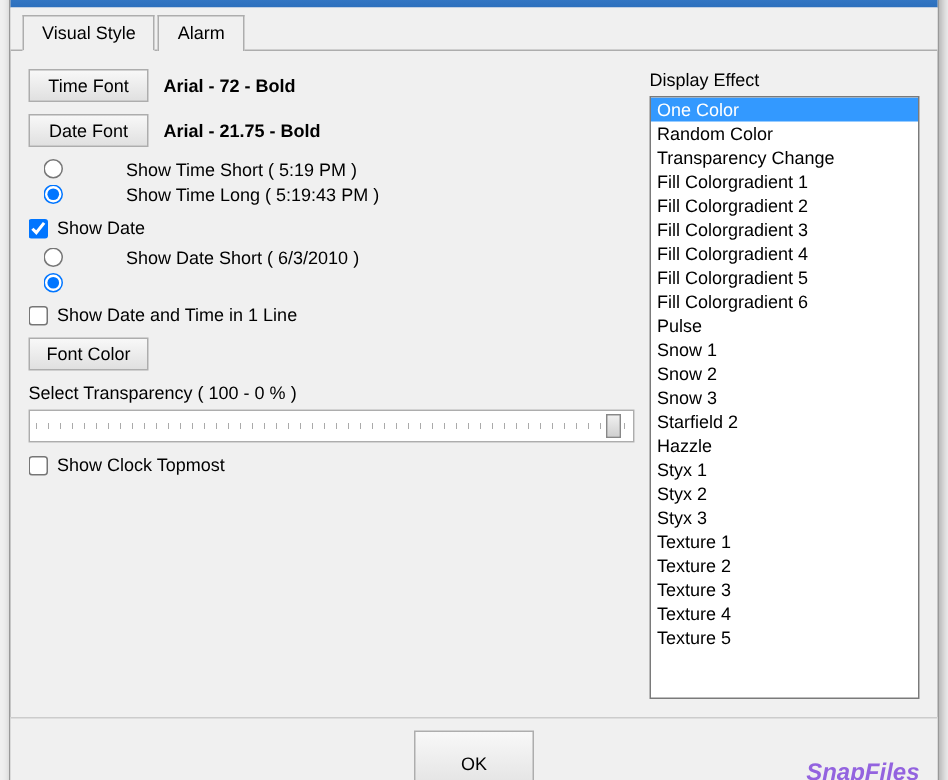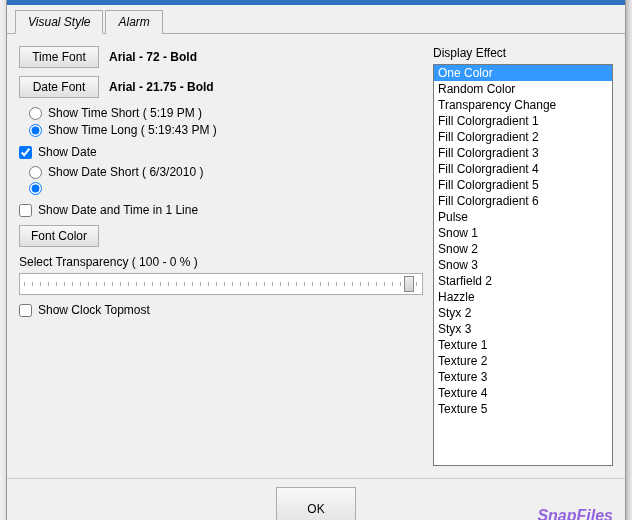--- a/index.html
+++ b/index.html
@@ -51,21 +51,20 @@
     .tab {
       padding: 4px 12px;
       background: #f0f0f0;
       border: 1px solid #adadad;
       border-bottom: none;
       cursor: pointer;
       font-size: 12px;
       margin-right: 2px;
       position: relative;
       bottom: -1px;
-      font-style: italic;
     }
     .tab.active {
       background: #f0f0f0;
       border-bottom: 1px solid #f0f0f0;
       z-index: 1;
     }
     .content {
       padding: 12px;
       display: flex;
       gap: 10px;
@@ -97,23 +96,24 @@
     }
     .section {
       margin-top: 8px;
       margin-bottom: 8px;
     }
     .radio-group {
       margin: 4px 0 4px 10px;
     }
     .radio-row {
       display: flex;
-      align-items: flex-end;
+      align-items: flex-start;
       margin: 3px 0;
       cursor: pointer;
+      gap: 36px;
     }
     .radio-row input[type="radio"] {
       margin-right: 6px;
     }
     .checkbox-row {
       display: flex;
       align-items: center;
       margin: 6px 0;
       cursor: pointer;
     }
@@ -301,20 +301,21 @@
             <div class="effect-item">Fill Colorgradient 3</div>
             <div class="effect-item">Fill Colorgradient 4</div>
             <div class="effect-item">Fill Colorgradient 5</div>
             <div class="effect-item">Fill Colorgradient 6</div>
             <div class="effect-item">Pulse</div>
             <div class="effect-item">Snow 1</div>
             <div class="effect-item">Snow 2</div>
             <div class="effect-item">Snow 3</div>
             <div class="effect-item">Starfield 2</div>
             <div class="effect-item">Hazzle</div>
+            <div class="effect-item">Styx 1</div>
             <div class="effect-item">Styx 2</div>
             <div class="effect-item">Styx 3</div>
             <div class="effect-item">Texture 1</div>
             <div class="effect-item">Texture 2</div>
             <div class="effect-item">Texture 3</div>
             <div class="effect-item">Texture 4</div>
             <div class="effect-item">Texture 5</div>
           </div>
       </div>
     </div>

